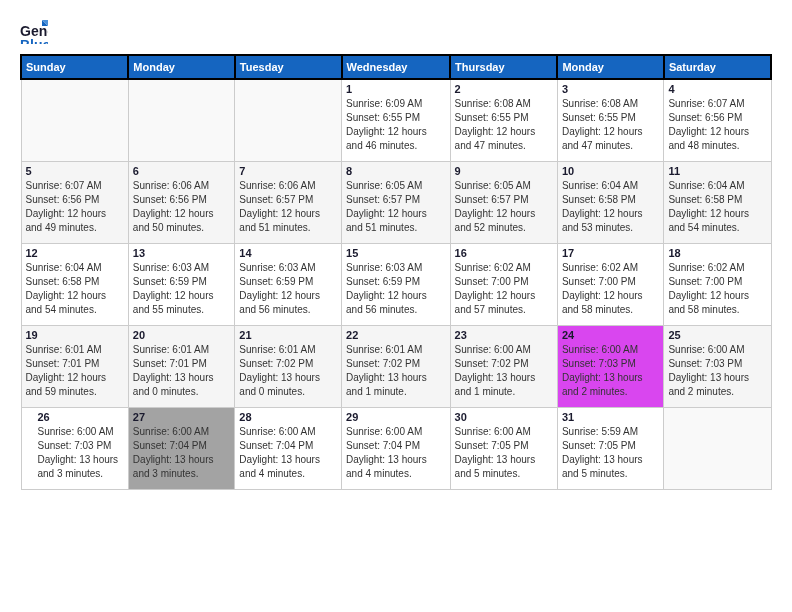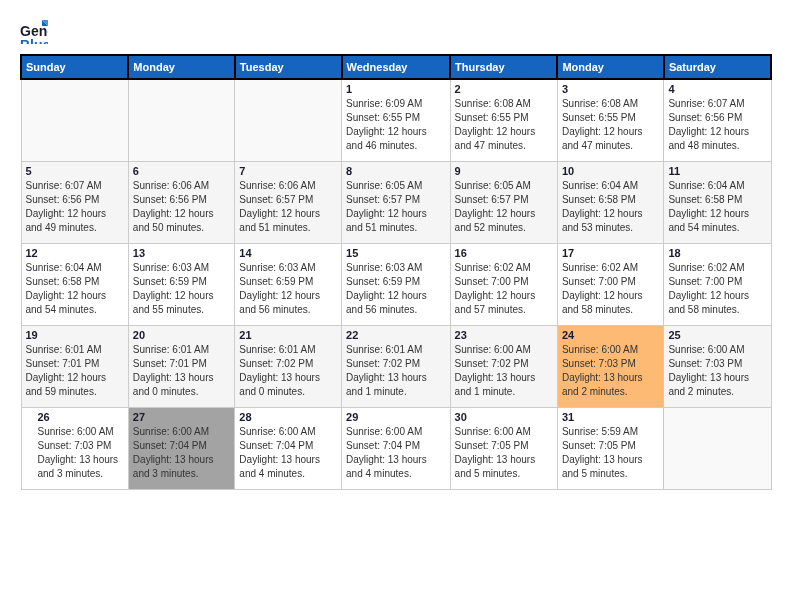--- a/index.html
+++ b/index.html
@@ -287,21 +287,21 @@
 Daylight: 13 hours
 and 1 minute.</div>
           </td>
           <td style="background: rgb(245, 245, 245);">
             <div class="day-num">23</div>
             <div class="day-info" style="white-space: pre-line;">Sunrise: 6:00 AM
 Sunset: 7:02 PM
 Daylight: 13 hours
 and 1 minute.</div>
           </td>
-          <td style="background: #fdba74;">
+          <td style="background: #d946ef;">
             <div class="day-num">24</div>
             <div class="day-info" style="white-space: pre-line;">Sunrise: 6:00 AM
 Sunset: 7:03 PM
 Daylight: 13 hours
 and 2 minutes.</div>
           </td>
           <td style="background: rgb(245, 245, 245);">
             <div class="day-num">25</div>
             <div class="day-info" style="white-space: pre-line;">Sunrise: 6:00 AM
 Sunset: 7:03 PM

